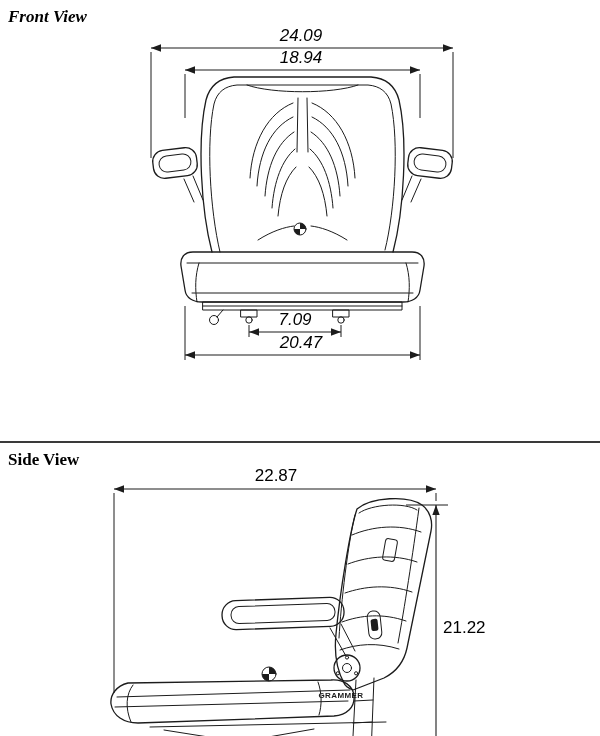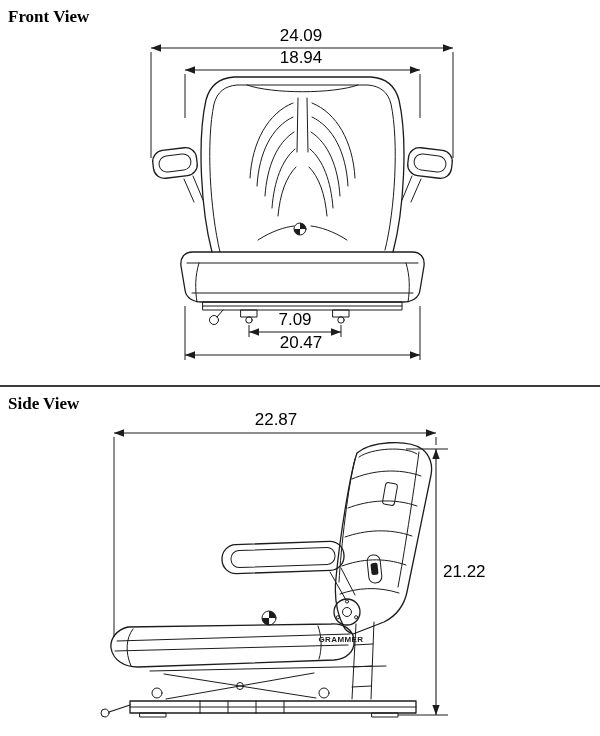--- a/index.html
+++ b/index.html
@@ -1,20 +1,20 @@
 <!DOCTYPE html>
 <html><head>
 <meta charset="utf-8">
 <style>
   * { margin:0; padding:0; box-sizing:border-box; }
   html,body { width:600px; height:736px; }
   body { background:#ffffff; font-family:"Liberation Sans", sans-serif; }
   .page { position:relative; width:600px; height:736px; background:#ffffff; overflow:hidden; }
   .view { position:relative; width:600px; }
-  .view-front { height:385px; }
+  .view-front { height:441px;font-style:italic; }
   .view-side { height:331px; }
   .view h2 {
     position:absolute; left:8px; top:7px;
     font-family:"Liberation Serif", serif;
     font-size:17px; font-weight:bold; color:#000;
     z-index:2;
   }
   .divider { width:100%; height:2px; background:#3a3a3a; }
   svg { display:block; position:absolute; left:0; top:0; }
   .ln   { fill:none; stroke:#1c1c1c; stroke-width:1.3; stroke-linecap:round; stroke-linejoin:round; }

